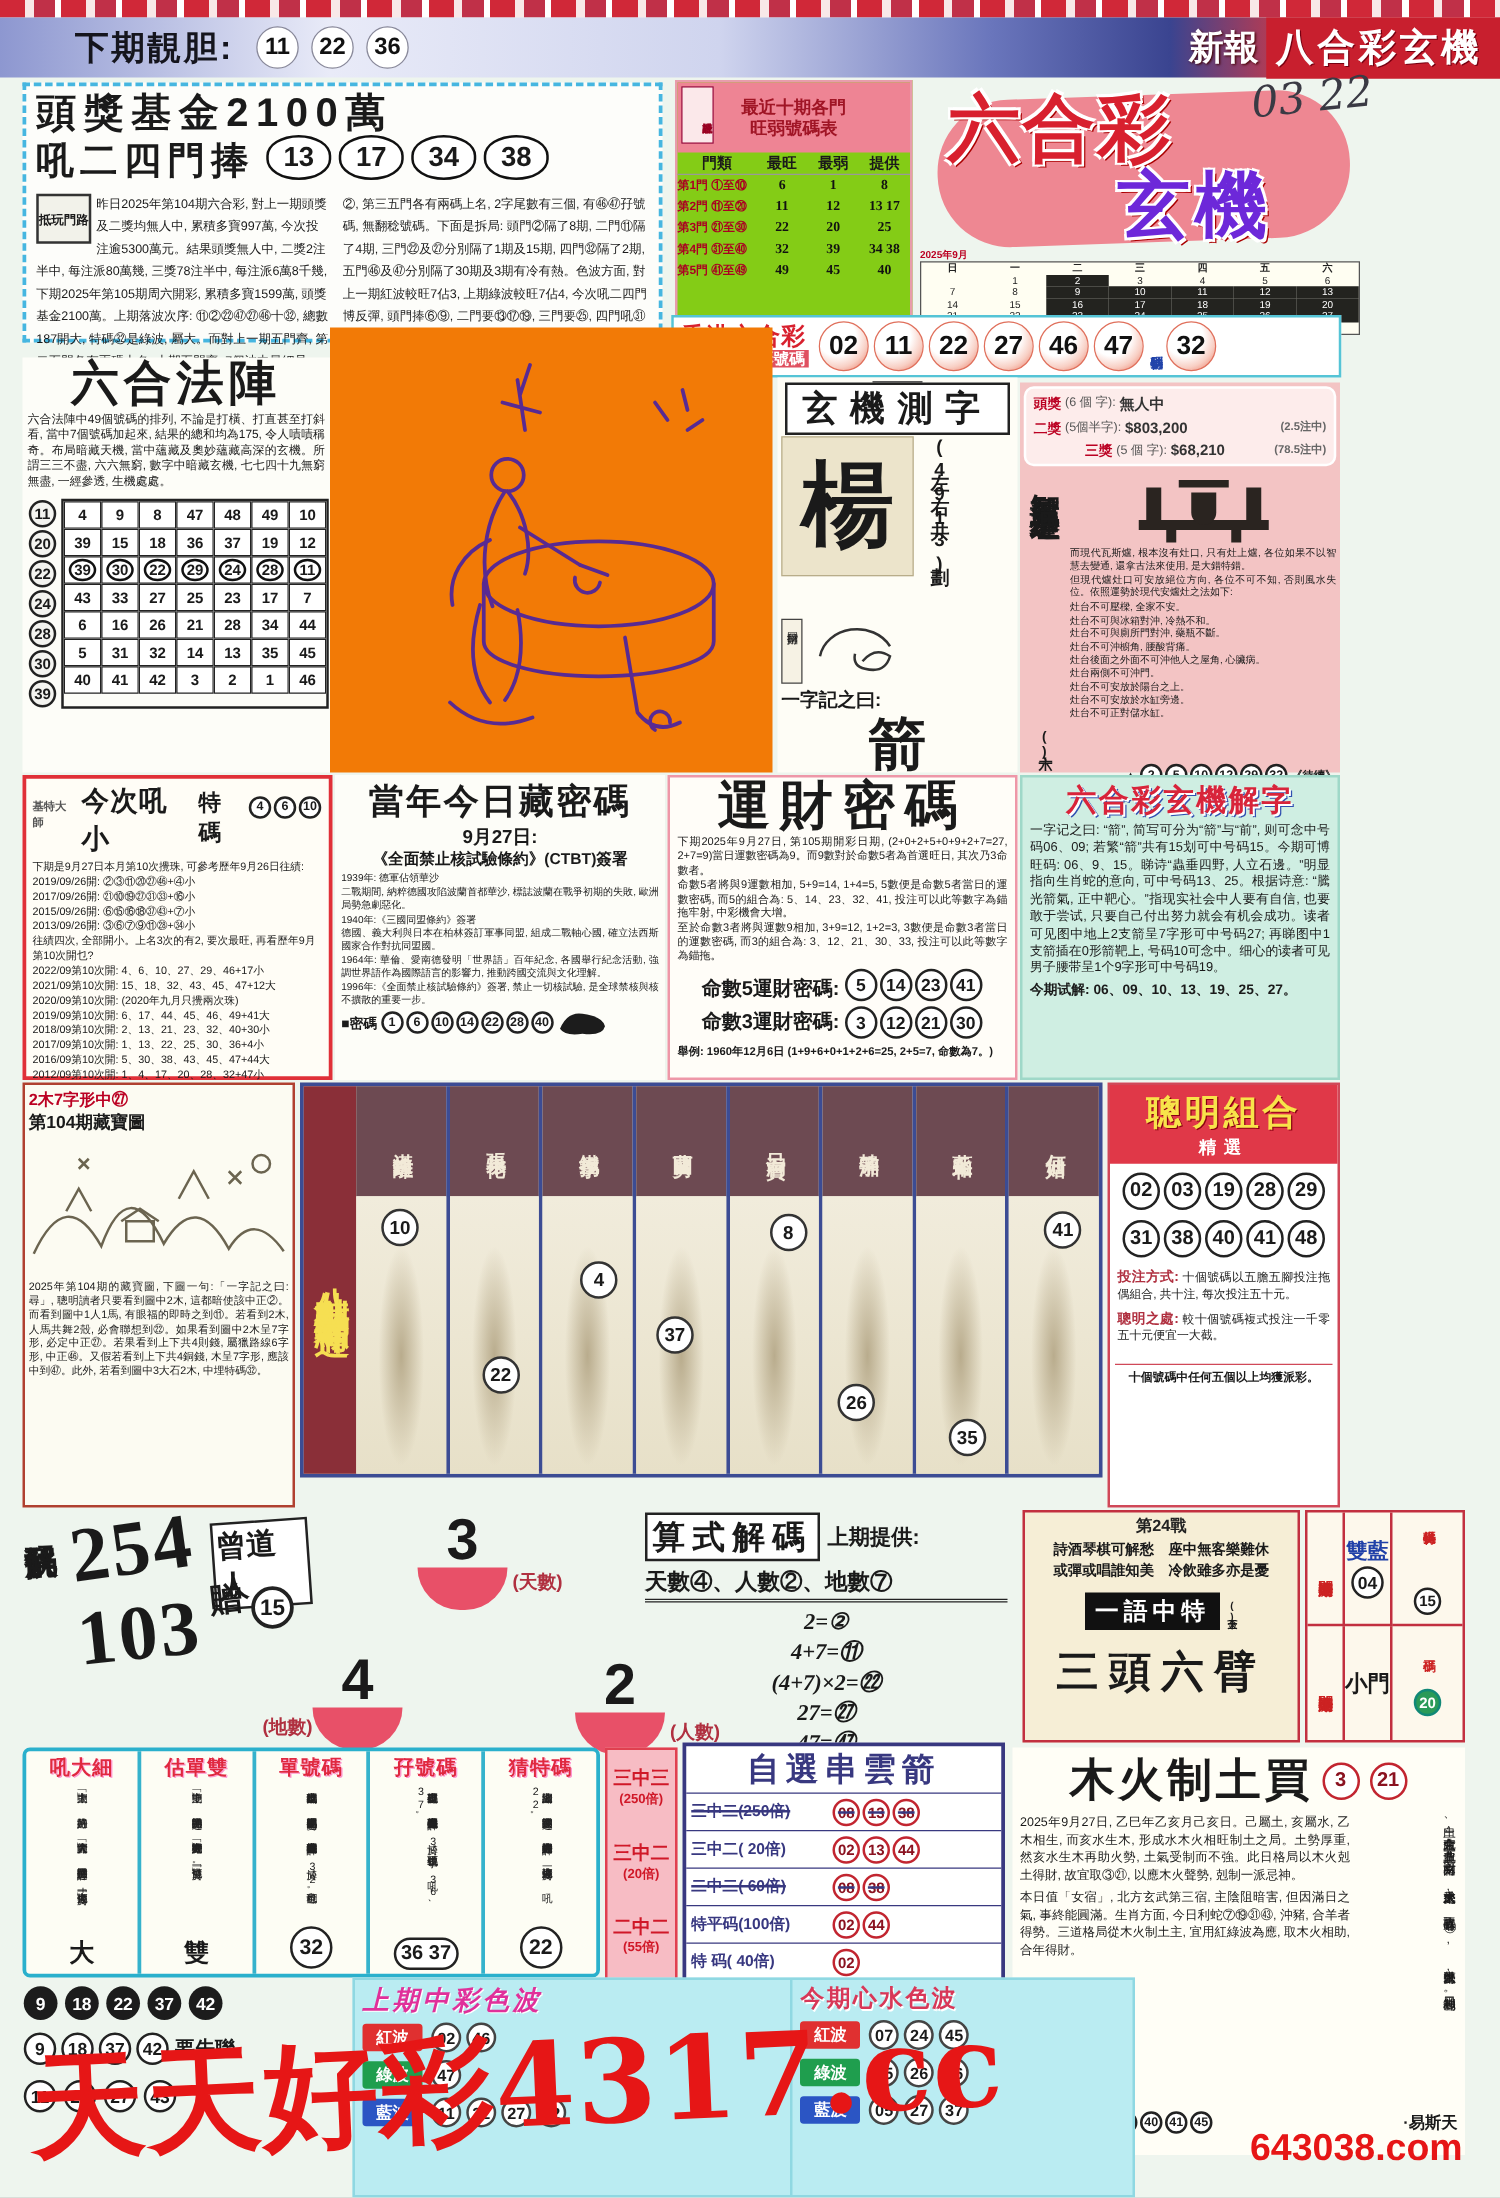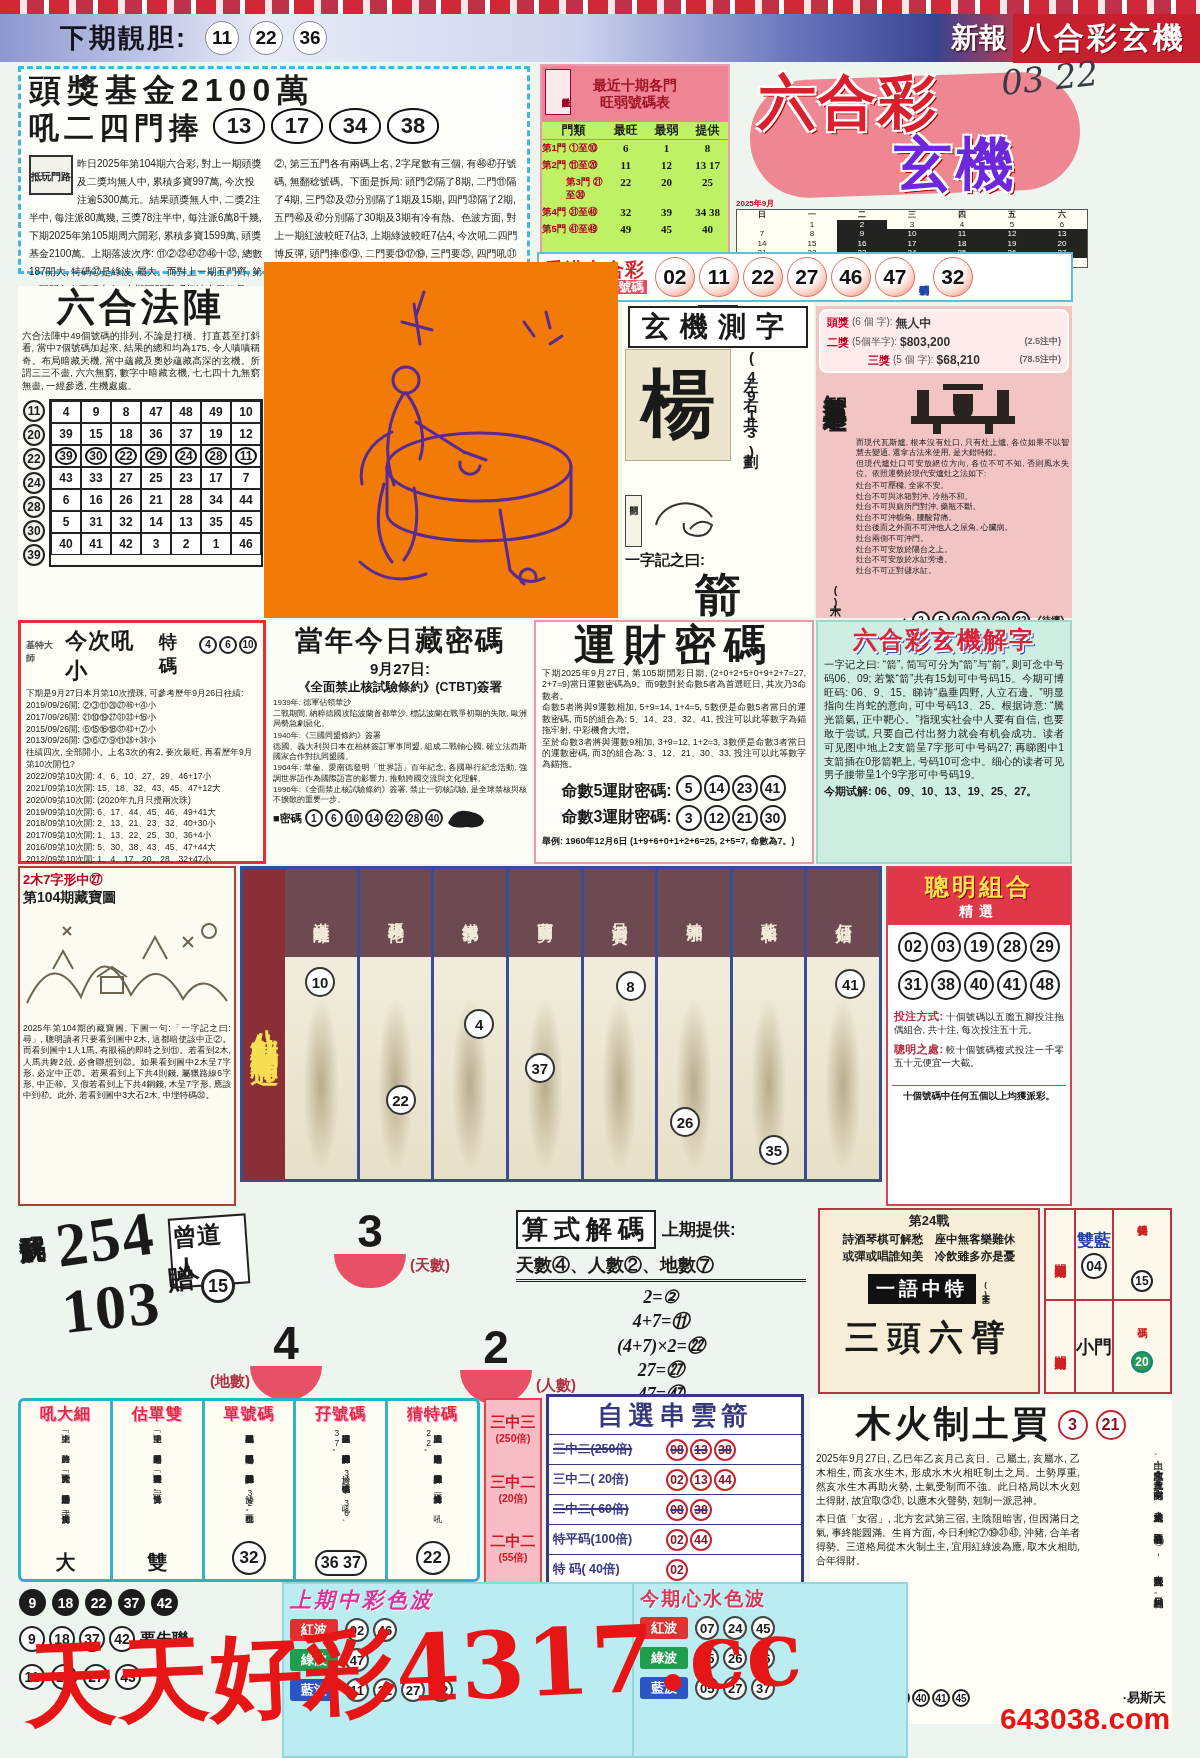--- a/index.html
+++ b/index.html
@@ -98,21 +98,21 @@
         <span style="float:left;border:2px solid #333;width:44px;height:40px;font-size:10px;font-weight:bold;text-align:center;line-height:1.2;margin:2px 4px 0 0;padding-top:14px;background:#f2f2ea;">抵玩門路</span>
         <span class="jc" style="font-size:10px;line-height:1.32;">昨日2025年第104期六合彩, 對上一期頭獎及二獎均無人中, 累積多寶997萬, 今次投注逾5300萬元。結果頭獎無人中, 二獎2注半中, 每注派80萬幾, 三獎78注半中, 每注派6萬8千幾, 下期2025年第105期周六開彩, 累積多寶1599萬, 頭獎基金2100萬。上期落波次序: ⑪②㉒㊼㉗㊻十㉜, 總數187開大, 特碼㉜是綠波, 屬大。而對上一期五門齊, 第二五門各有兩碼上名, 上期五門齊, 7個波中最細是</span>
       </div>
       <div style="width:51%;">
         <span class="jc" style="font-size:10px;line-height:1.32;">②, 第三五門各有兩碼上名, 2字尾數有三個, 有㊻㊼孖號碼, 無翻稔號碼。下面是拆局: 頭門②隔了8期, 二門⑪隔了4期, 三門㉒及㉗分別隔了1期及15期, 四門㉜隔了2期, 五門㊻及㊼分別隔了30期及3期有冷有熱。色波方面, 對上一期紅波較旺7佔3, 上期綠波較旺7佔4, 今次吼二四門博反彈, 頭門捧⑥⑨, 二門要⑬⑰⑲, 三門要㉕, 四門吼㉛㉞㊳, 五門捧㊵</span>
         <span style="font-size:10px;font-weight:bold;">鼠羊龍馬</span>
       </div>
     </div>
   </div>
 
-  <div class="abs" style="left:540px;top:64px;width:190px;height:194px;border:2px solid #e89cac;background:#bef264;">
+  <div class="abs" style="left:540px;top:64px;width:190px;height:194px;border:2px solid #e89cac;background:#84cc16;">
     <div style="position:relative;height:56px;background:#ee8494;display:flex;align-items:center;justify-content:center;">
       <span style="position:absolute;left:3px;top:3px;width:26px;height:46px;border:1px solid #903;background:#fbe8ea;font-size:8px;font-weight:bold;color:#902;writing-mode:vertical-rl;text-align:center;">嚴謹統計</span>
       <span style="text-align:center;color:#a01525;font-weight:900;font-size:14px;line-height:1.25;">
         <span style="display:block;">最近十期各門</span>
         <span style="display:block;">旺弱號碼表</span>
       </span>
     </div>
     <div style="display:flex;border-bottom:1px solid #999;font-weight:bold;font-size:12px;text-align:center;">
       <span style="width:34%;">門類</span>
       <span style="width:22%;">最旺</span>
@@ -126,21 +126,21 @@
         <span style="width:22%;text-align:center;" class="serif">1</span>
         <span style="width:22%;text-align:center;" class="serif">8</span>
       </div>
       <div class="prize-row" style="padding:2px 0;color:#111;">
         <span style="width:34%;font-size:9.5px;color:#a02;">第2門 ⑪至⑳</span>
         <span style="width:22%;text-align:center;" class="serif">11</span>
         <span style="width:22%;text-align:center;" class="serif">12</span>
         <span style="width:22%;text-align:center;" class="serif">13 17</span>
       </div>
       <div class="prize-row" style="padding:2px 0;color:#111;">
-        <span style="width:34%;font-size:9.5px;color:#a02;padding-left:24px;">第3門 ㉑至㉚</span>
+        <span style="width:34%;font-size:9.5px;color:#a02;">第3門 ㉑至㉚</span>
         <span style="width:22%;text-align:center;" class="serif">22</span>
         <span style="width:22%;text-align:center;" class="serif">20</span>
         <span style="width:22%;text-align:center;" class="serif">25</span>
       </div>
       <div class="prize-row" style="padding:2px 0;color:#111;">
         <span style="width:34%;font-size:9.5px;color:#a02;">第4門 ㉛至㊵</span>
         <span style="width:22%;text-align:center;" class="serif">32</span>
         <span style="width:22%;text-align:center;" class="serif">39</span>
         <span style="width:22%;text-align:center;" class="serif">34 38</span>
       </div>
@@ -605,21 +605,21 @@
         </div>
       <div class="imm-body">
           <div class="imm-fig"></div>
         <span class="imm-num" style="left:28px;top:12px;">41</span>
         </div>
     </div>
   </div>
 
   <div class="abs" style="left:886px;top:866px;width:186px;height:340px;border:2.5px solid #d04858;background:#fff;">
     <div style="background:#e03848;text-align:center;padding:3px 0 4px;">
-      <div style="color:#f8e34a;font-size:24px;font-weight:900;letter-spacing:3px;text-shadow:1px 1px 0 #801;">聰明組合</div>
+      <div style="color:#f8e34a;font-size:28px;font-weight:900;letter-spacing:3px;text-shadow:1px 1px 0 #801;">聰明組合</div>
       <div style="color:#fff;font-size:14px;font-weight:900;letter-spacing:6px;">精選</div>
     </div>
     <div style="padding:6px 4px 0;text-align:center;">
       <div style="display:flex;justify-content:center;gap:1px;">
           <span class="cn cn30">02</span>
           <span class="cn cn30">03</span>
           <span class="cn cn30">19</span>
           <span class="cn cn30">28</span>
           <span class="cn cn30">29</span>
         </div>

